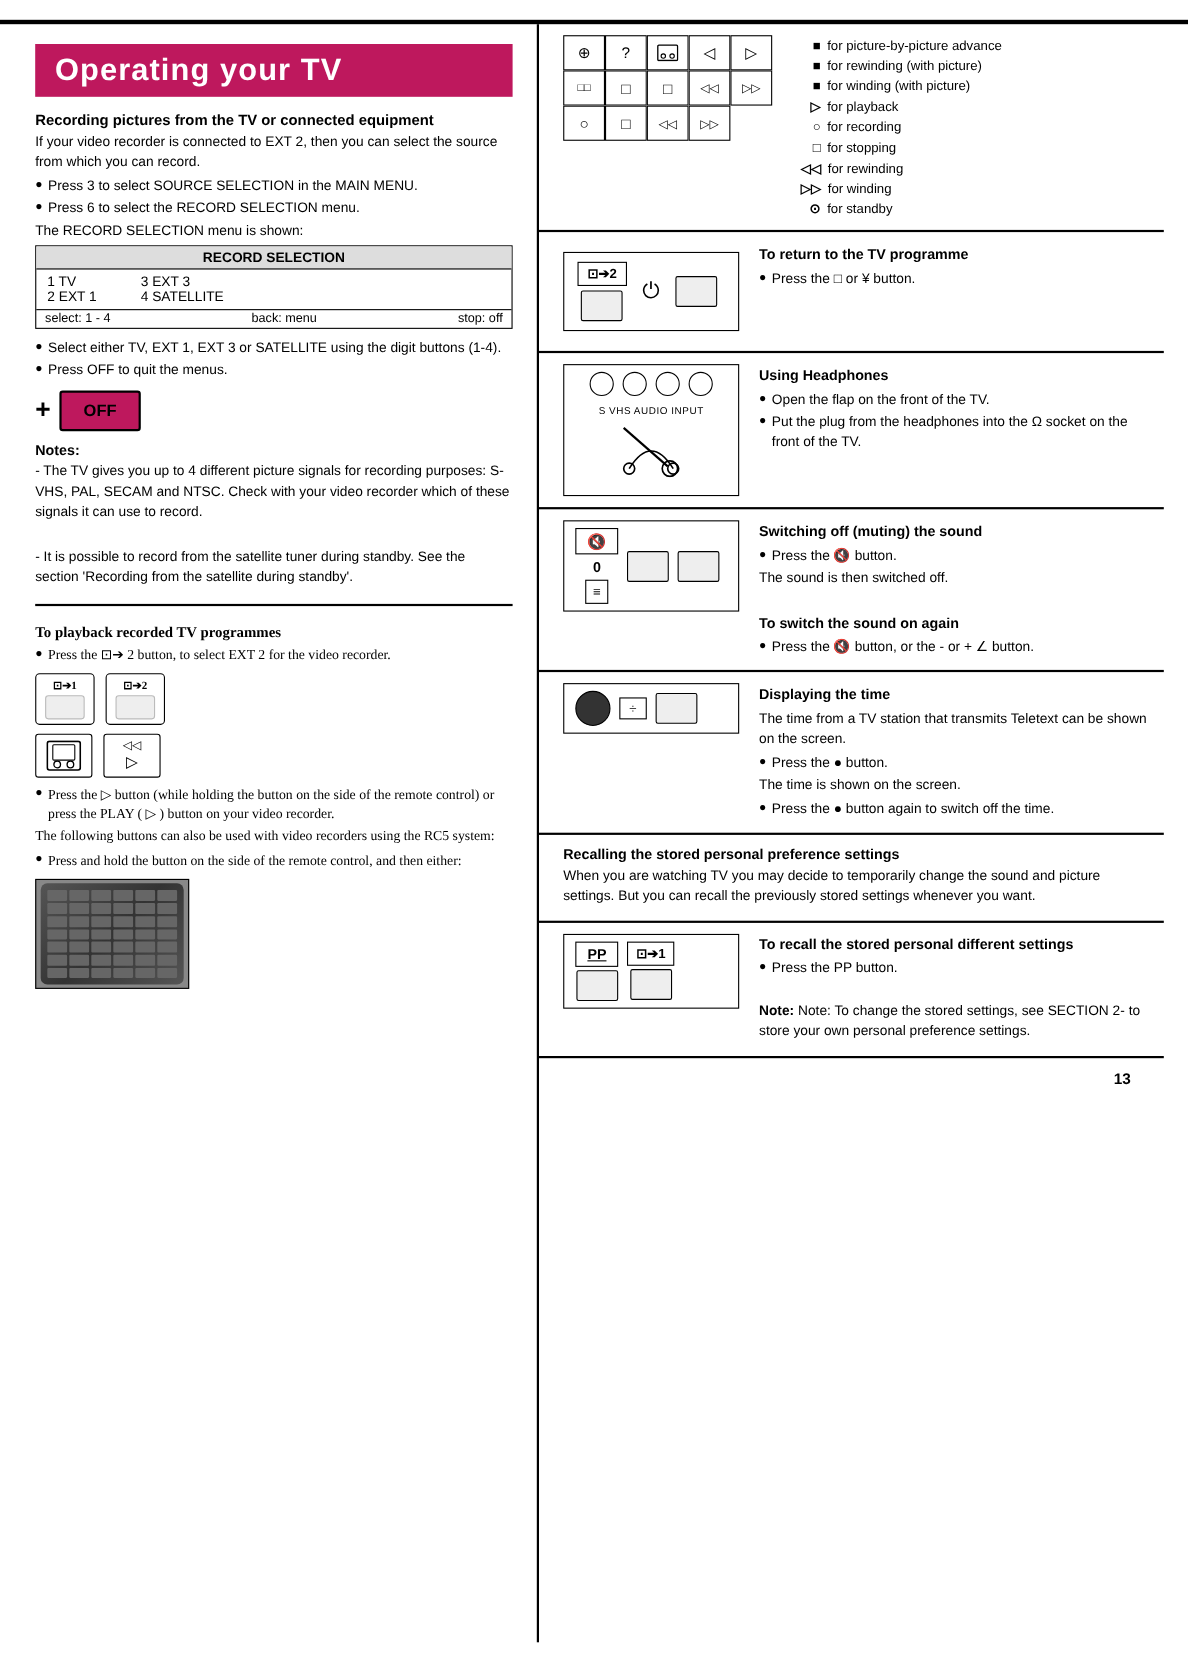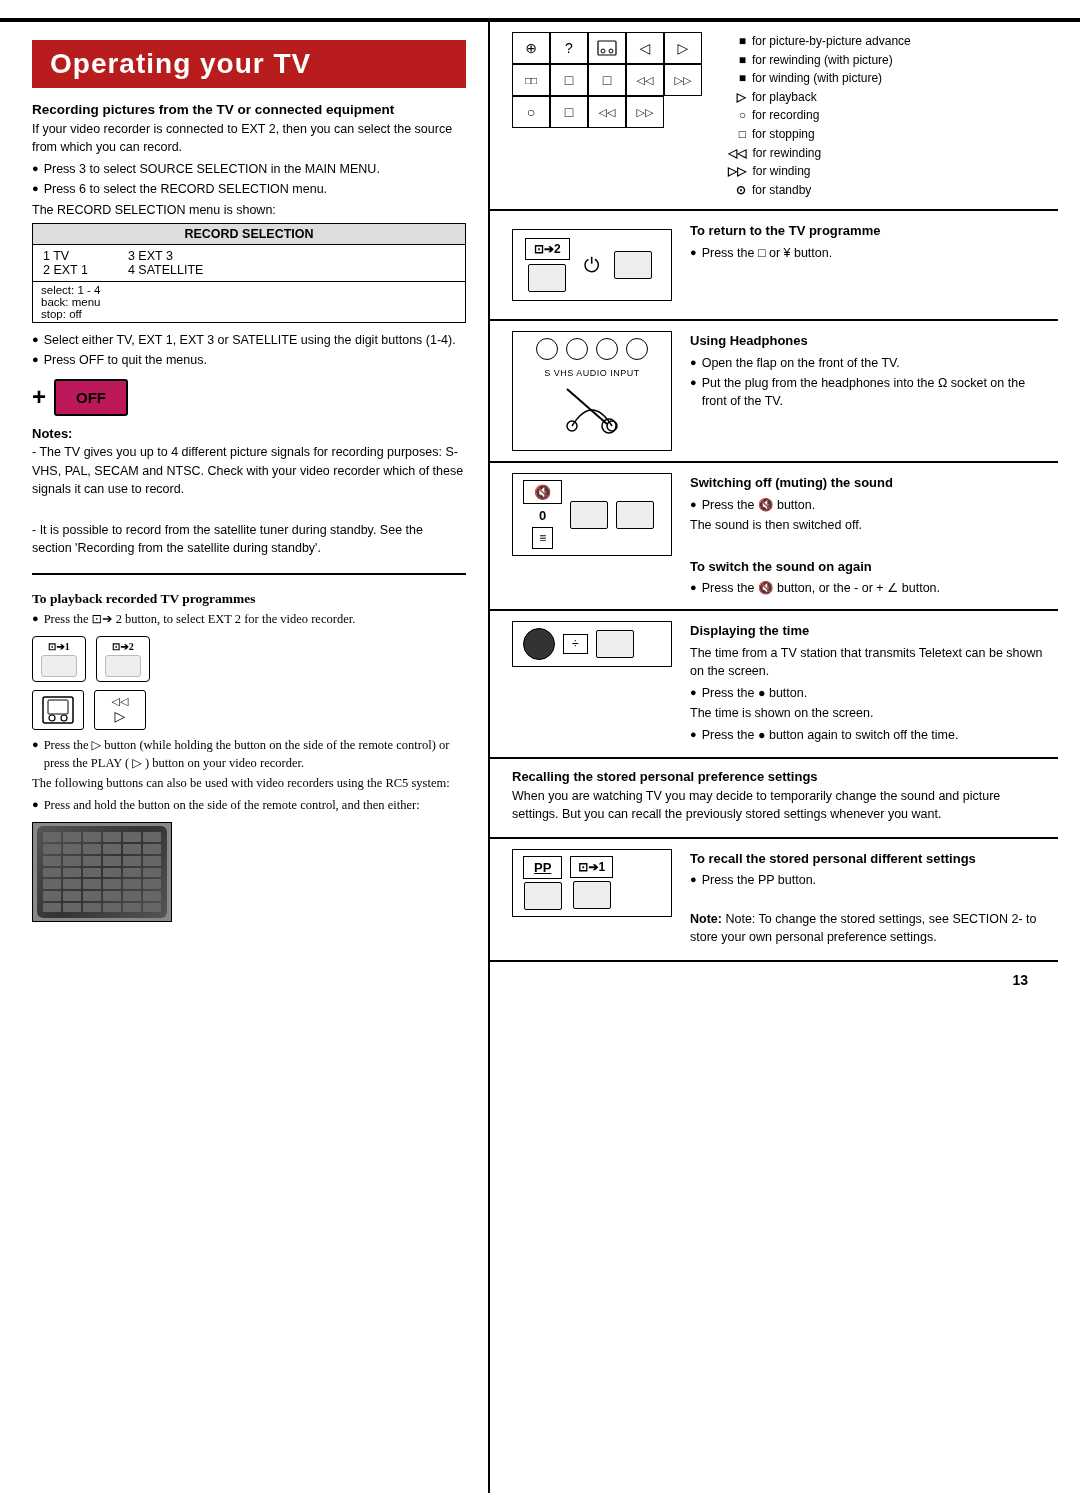--- a/index.html
+++ b/index.html
@@ -39,21 +39,21 @@
     }
     
     .right-col {
       width: 590px;
       padding: 0 22px 18px 0;
       display: flex;
       flex-direction: column;
     }
     
     .title-box {
-      background: #b91c1c;
+      background: #be185d;
       color: #fff;
       padding: 8px 18px;
       margin-bottom: 14px;
     }
     .title-box h1 {
       font-size: 28px;
       font-weight: bold;
       letter-spacing: 1px;
       color: #fff;
     }
@@ -100,21 +100,21 @@
       padding: 4px 10px;
       gap: 40px;
     }
     .record-table-col {
       display: flex;
       flex-direction: column;
     }
     .record-table-footer {
       border-top: 1px solid #000;
       display: flex;
-      flex-direction: column;
+      flex-direction: row;
       justify-content: space-between;
       padding: 2px 8px;
       font-size: 11.5px;
     }
     
     .off-btn-area {
       display: flex;
       flex-direction: row;
       align-items: center;
       margin: 10px 0 8px 0;

